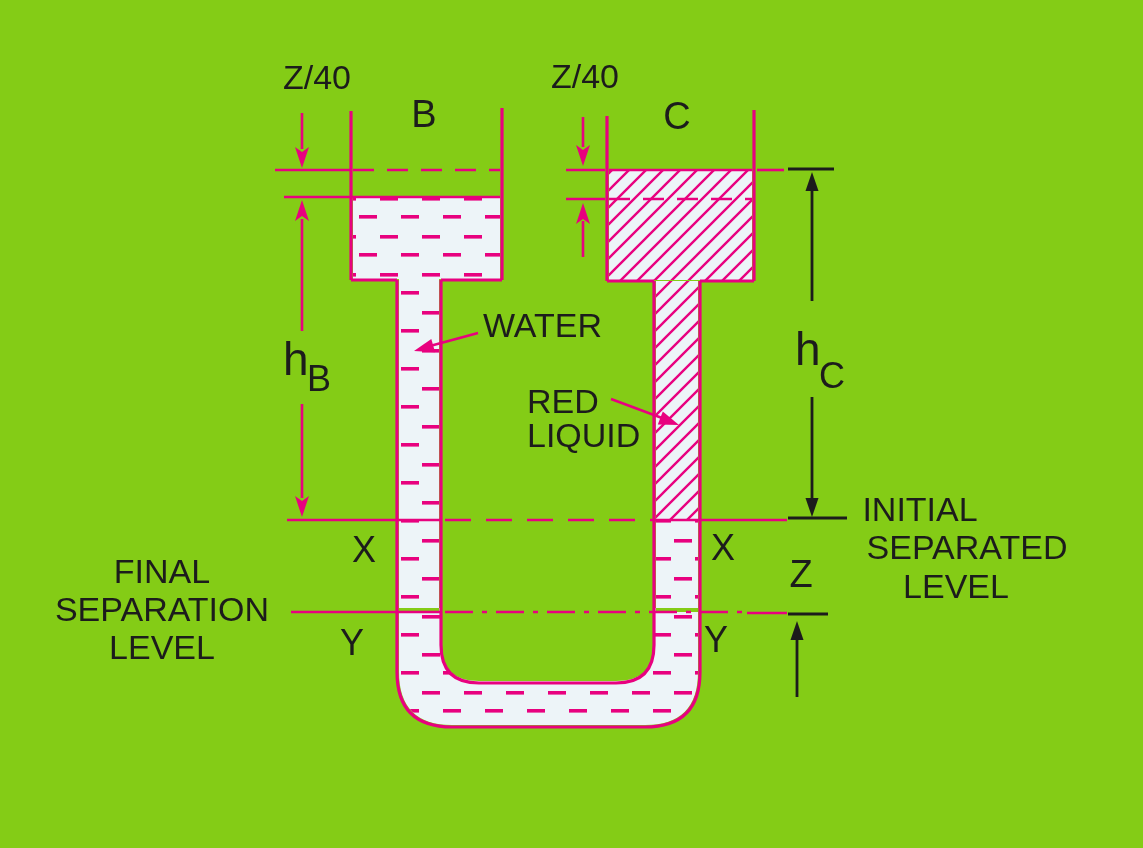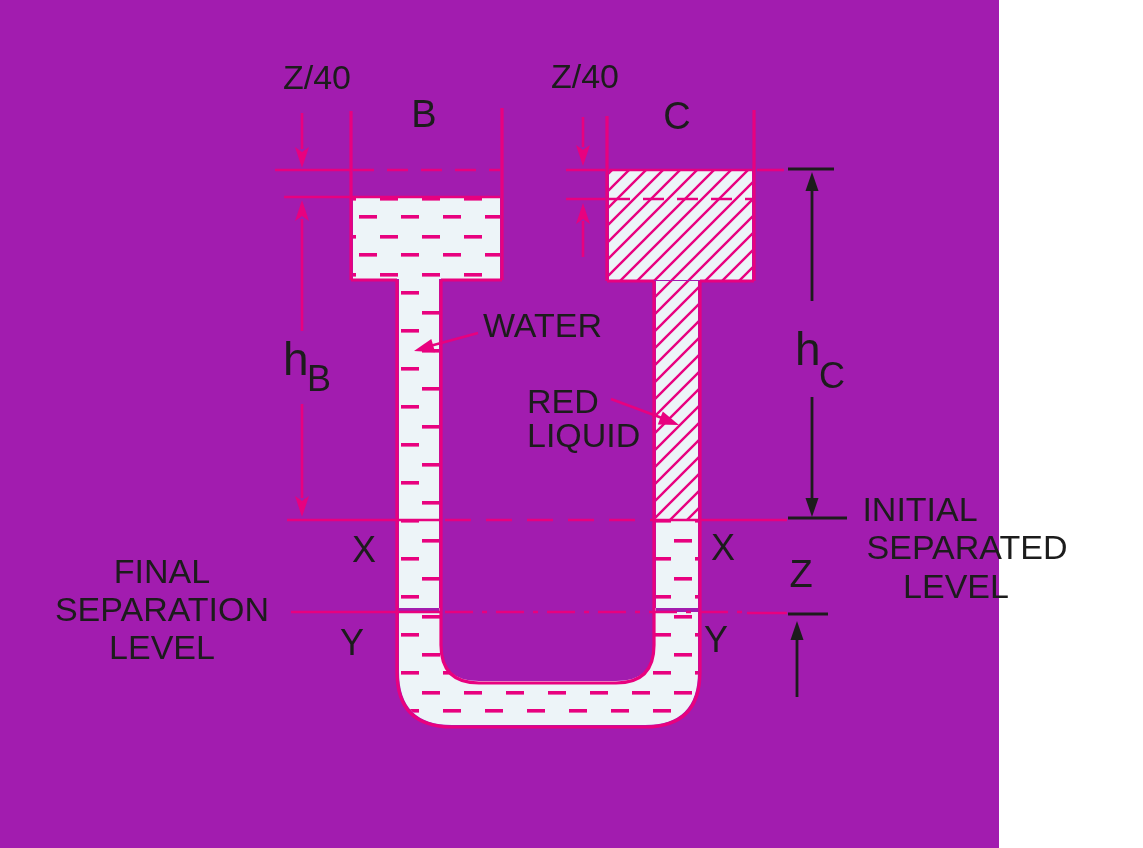--- a/index.html
+++ b/index.html
@@ -6,23 +6,23 @@
     margin: 0;
     padding: 0;
     background: #ffffff;
     width: 1143px;
     height: 848px;
     overflow: hidden;
     font-family: "Liberation Sans", sans-serif;
   }
   #stage {
     position: relative;
-    width: 999px;
+    width: 1143px;
     height: 848px;
-    background: #a21caf;
+    background: #84cc16;
   }
   svg { display: block; }
   text {
     font-family: "Liberation Sans", sans-serif;
     fill: #1c1c1c;
   }
   .lbl    { font-size: 34px; }
   .lbl-lg { font-size: 38px; }
   .lbl-h  { font-size: 46px; }
   .lbl-sub{ font-size: 36px; }

